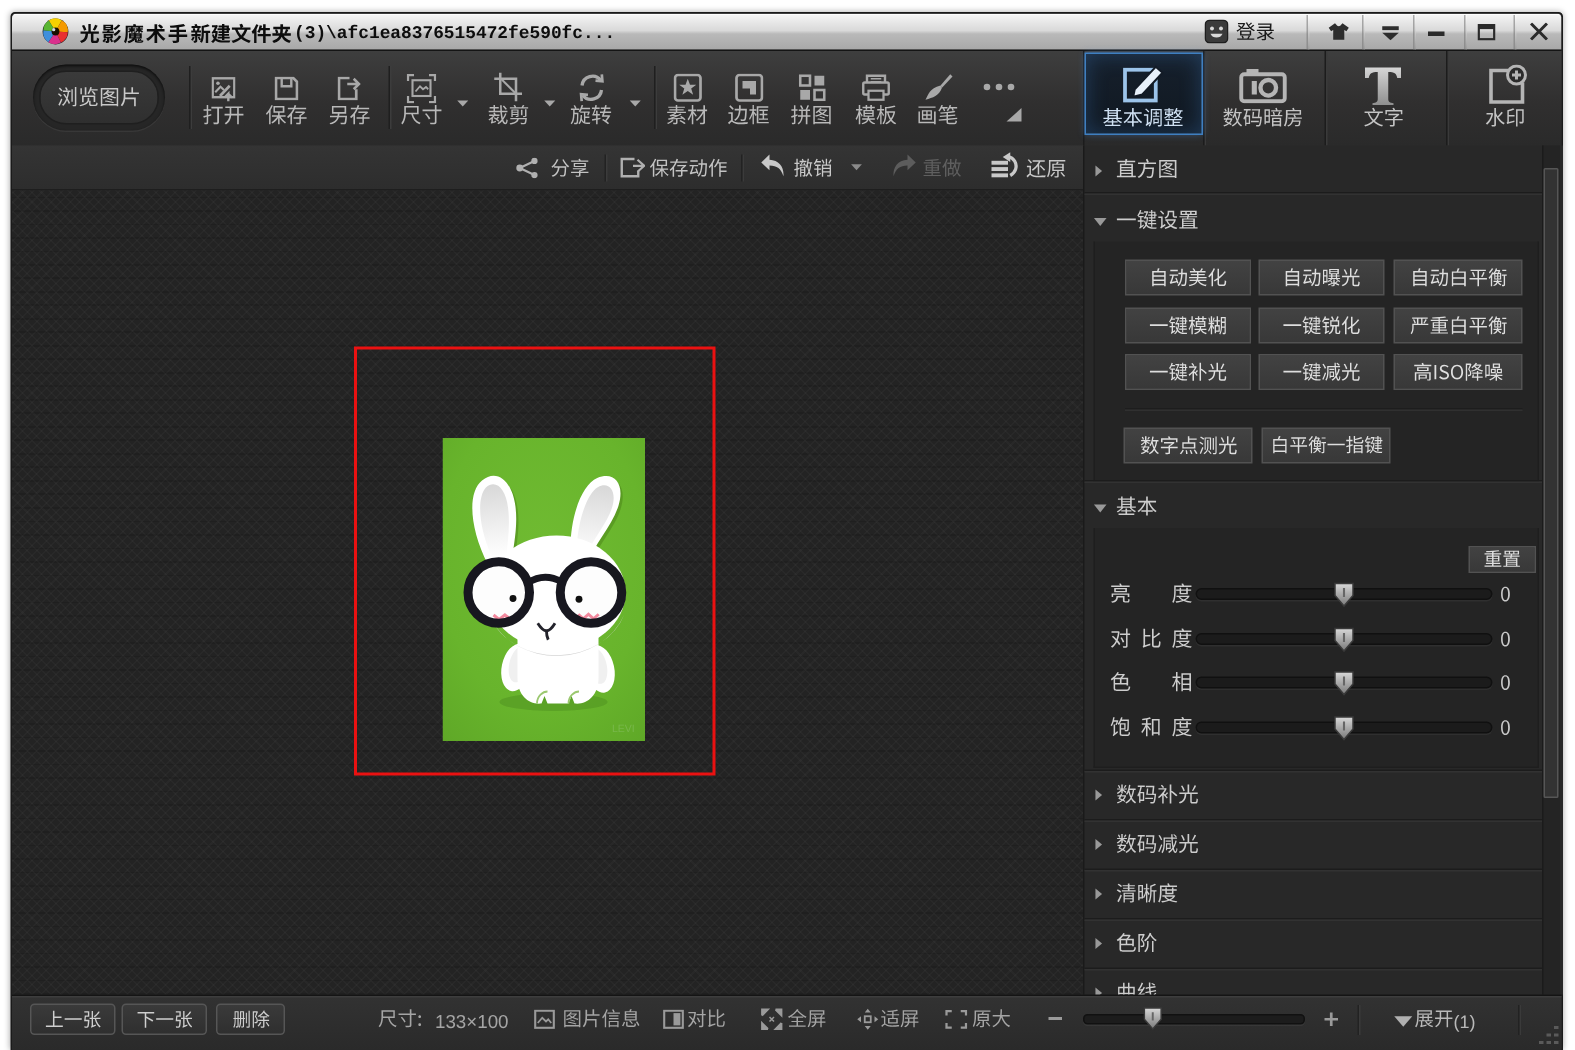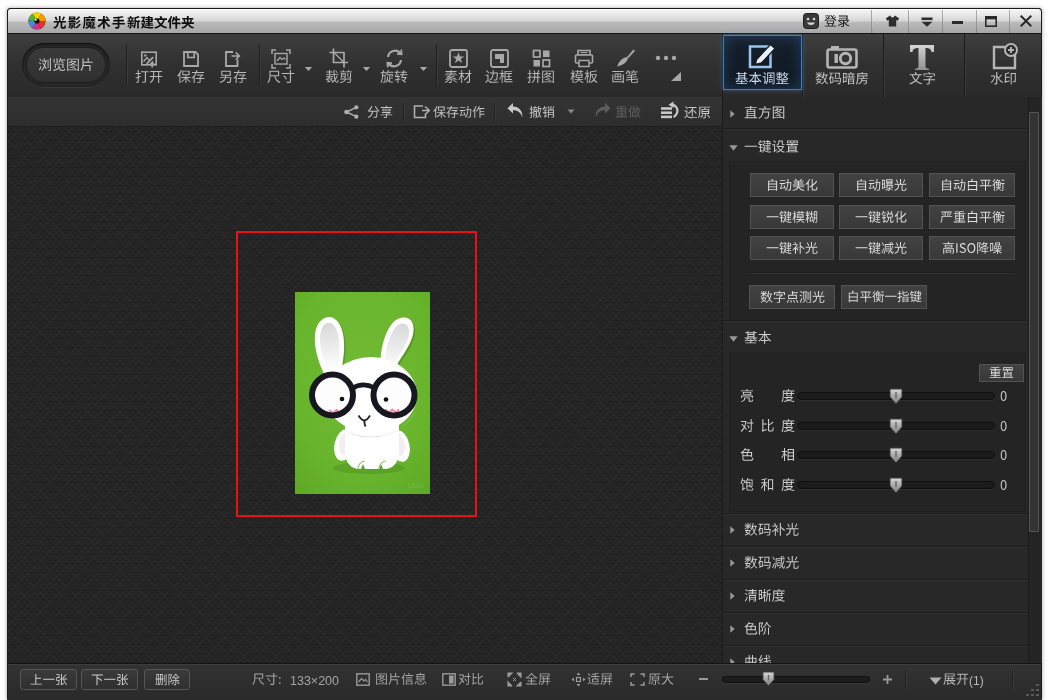--- a/index.html
+++ b/index.html
@@ -20,20 +20,21 @@
 <circle cx="9" cy="9" r="2.6" fill="#1a0f00"></circle>
 <circle cx="7.8" cy="7.8" r="1.1" fill="#e8f4ff" opacity=".9"></circle>
 </svg>
 <div class="a" style="left:53px;top:9.5px;height:24px;display:flex;align-items:center;white-space:nowrap">
     <svg width="74" height="20" viewBox="0 -15.5 74 20">
       <path d="M1.6 -10.3C2.2 -9.3 2.8 -7.9 3 -7L4.6 -7.6C4.4 -8.5 3.7 -9.9 3.1 -10.9ZM10.4 -11C10 -9.9 9.4 -8.5 8.8 -7.6L10.2 -7.1C10.8 -7.9 11.5 -9.2 12.1 -10.4ZM5.9 -11.5V-6.5H0.7V-5H4C3.8 -2.8 3.4 -1.1 0.3 -0.2C0.7 0.1 1.1 0.8 1.3 1.2C4.9 0 5.5 -2.1 5.7 -5H7.6V-0.9C7.6 0.7 8 1.2 9.5 1.2C9.8 1.2 10.9 1.2 11.2 1.2C12.5 1.2 12.9 0.5 13.1 -1.8C12.6 -1.9 11.9 -2.2 11.6 -2.5C11.5 -0.6 11.5 -0.4 11 -0.4C10.8 -0.4 10 -0.4 9.8 -0.4C9.3 -0.4 9.3 -0.4 9.3 -0.9V-5H12.9V-6.5H7.5V-11.5Z M25.7 -11.2C25 -10.2 23.7 -9.1 22.5 -8.5C22.9 -8.2 23.4 -7.7 23.7 -7.3C24.9 -8.1 26.3 -9.3 27.2 -10.6ZM26 -7.6C25.3 -6.4 23.8 -5.3 22.5 -4.6C22.9 -4.3 23.4 -3.8 23.7 -3.5C25 -4.3 26.5 -5.6 27.5 -7ZM17.6 -3.7H20.7V-3H17.6ZM17.4 -8.6H20.8V-8.1H17.4ZM17.4 -10H20.8V-9.5H17.4ZM16.5 -1.9C16.2 -1.3 15.8 -0.6 15.3 -0.1C15.6 0.1 16.1 0.6 16.4 0.8C16.9 0.2 17.5 -0.7 17.9 -1.5ZM20.1 -1.5C20.5 -0.8 21 0.2 21.2 0.7L22.4 0.2L22.3 -0.1C22.7 0.2 23.1 0.7 23.4 1.1C25.1 0.1 26.8 -1.4 27.8 -3.2L26.3 -3.8C25.4 -2.3 23.9 -0.9 22.3 -0.2C22 -0.7 21.6 -1.4 21.3 -2ZM18.2 -6.9 18.4 -6.5H15.3V-5.3H22.9V-6.5H20.1C20 -6.7 19.9 -6.9 19.8 -7.1H22.4V-11H15.9V-7.1H19.3ZM16.1 -4.8V-2H18.3V-0.3C18.3 -0.1 18.3 -0.1 18.1 -0.1C18 -0.1 17.6 -0.1 17.2 -0.1C17.4 0.3 17.5 0.8 17.6 1.2C18.3 1.2 18.9 1.2 19.3 1C19.8 0.8 19.9 0.4 19.9 -0.2V-2H22.2V-4.8Z M34.4 -9.1V-8.6H32.7V-7.6H33.9C33.5 -7.2 32.9 -6.8 32.2 -6.6C32.5 -6.4 32.8 -6 33 -5.7C33.5 -5.9 34 -6.3 34.4 -6.7V-5.7H35.5V-6.9C35.9 -6.7 36.3 -6.4 36.5 -6.2L37.2 -7C37 -7.1 36.4 -7.4 35.9 -7.6H37.2V-8.6H35.5V-9.1ZM40.2 -1.3 40.4 -1 39.7 -0.9C39.9 -1.1 40.1 -1.4 40.2 -1.6L39.7 -1.8H41.5V-5.3H37.4C37.6 -5.5 37.7 -5.7 37.9 -5.9L37.8 -5.9C38.3 -6.1 38.7 -6.4 39.1 -6.8V-5.7H40.3V-6.7C40.7 -6.3 41.2 -5.9 41.7 -5.7C41.9 -6 42.2 -6.4 42.5 -6.6C41.9 -6.8 41.2 -7.2 40.7 -7.6H42.2V-8.6H40.3V-9.1H39.1V-8.6H37.6V-7.6H38.6C38.1 -7.2 37.6 -6.9 37 -6.8C37.2 -6.6 37.5 -6.2 37.7 -5.9L36.3 -6.1C36.2 -5.9 36.1 -5.6 36 -5.3H33V-1.8H35.5C34.9 -1 33.8 -0.4 32 0C32.3 0.3 32.6 0.9 32.8 1.3C34.9 0.7 36.1 -0 36.9 -1.1V-0.3C36.9 0.7 37.3 1 38.8 1C39.1 1 40.7 1 41.1 1C42.1 1 42.5 0.7 42.6 -0.3C42.3 -0.4 41.8 -0.5 41.5 -0.7L41.5 -0.4C41.3 -0.7 41.1 -1.2 40.8 -1.6ZM34.4 -3.2H36.2C36.2 -3 36.1 -2.9 36 -2.7H34.4ZM37.8 -3.2H40.1V-2.7H37.6ZM34.4 -4.4H36.4L36.4 -4H34.4ZM38 -4.4H40.1V-4H37.9ZM38.7 0C38.9 -0.1 39.2 -0.1 40.7 -0.4L40.8 -0.1L41.5 -0.4C41.4 0 41.3 0.1 40.9 0.1C40.6 0.1 39.2 0.1 38.9 0.1C38.4 0.1 38.2 0.1 38.2 -0.3V-1.6H37.2L37.3 -1.8H39.4C39.2 -1.4 38.9 -1 38.8 -0.9C38.7 -0.8 38.6 -0.7 38.5 -0.7C38.6 -0.5 38.7 -0.1 38.7 0ZM35.6 -11.2C35.7 -11 35.8 -10.7 35.9 -10.4H30.8V-6.1C30.8 -4.2 30.7 -1.5 29.7 0.3C30 0.5 30.6 1 30.9 1.3C32.1 -0.7 32.2 -4 32.2 -6.1V-9.2H42.4V-10.4H37.7C37.6 -10.8 37.4 -11.2 37.2 -11.5Z M52.3 -10.4C53 -9.7 54 -8.9 54.5 -8.3L55.8 -9.4C55.3 -10 54.2 -10.8 53.5 -11.3ZM50 -11.4V-8.2H44.9V-6.5H49.5C48.4 -4.5 46.5 -2.6 44.4 -1.6C44.8 -1.2 45.3 -0.6 45.6 -0.1C47.3 -1.1 48.8 -2.6 50 -4.3V1.2H51.8V-4.9C53 -3.1 54.5 -1.4 56 -0.3C56.3 -0.7 56.9 -1.4 57.3 -1.7C55.6 -2.8 53.7 -4.7 52.5 -6.5H56.7V-8.2H51.8V-11.4Z M59.4 -4.5V-2.9H64.7V-0.8C64.7 -0.5 64.6 -0.4 64.3 -0.4C64 -0.4 62.8 -0.4 61.9 -0.4C62.1 0 62.4 0.7 62.5 1.2C63.9 1.2 64.9 1.2 65.5 0.9C66.2 0.7 66.4 0.2 66.4 -0.7V-2.9H71.8V-4.5H66.4V-6.1H71V-7.7H66.4V-9.4C67.9 -9.6 69.3 -9.8 70.5 -10.2L69.4 -11.5C67.1 -10.9 63.4 -10.6 60.2 -10.4C60.3 -10.1 60.5 -9.4 60.6 -9C61.9 -9 63.3 -9.1 64.7 -9.2V-7.7H60.3V-6.1H64.7V-4.5Z" fill="#0d0d0d"></path>
     </svg>
     <svg width="69" height="20" viewBox="0 -15.5 69 20">
       <path d="M1.5 -3C1.3 -2.3 0.9 -1.5 0.4 -1C0.6 -0.8 1.2 -0.5 1.4 -0.3C1.9 -0.9 2.5 -1.8 2.8 -2.7ZM4.8 -2.6C5.2 -2 5.6 -1.1 5.8 -0.6L6.9 -1.2C6.8 -0.8 6.6 -0.3 6.3 0.1C6.7 0.3 7.3 0.8 7.6 1C8.7 -0.7 8.9 -3.4 8.9 -5.4V-5.5H10.2V1.1H11.8V-5.5H13.1V-7H8.9V-9.1C10.2 -9.4 11.6 -9.7 12.8 -10.2L11.5 -11.4C10.5 -10.9 8.9 -10.4 7.4 -10.2V-5.4C7.4 -4.1 7.4 -2.6 6.9 -1.2C6.7 -1.8 6.3 -2.6 5.8 -3.2ZM2.7 -8.8H4.7C4.6 -8.3 4.4 -7.6 4.2 -7.1H2.6L3.2 -7.3C3.1 -7.7 3 -8.3 2.7 -8.8ZM2.6 -11.2C2.8 -10.9 2.9 -10.5 3 -10.1H0.7V-8.8H2.6L1.4 -8.5C1.6 -8.1 1.8 -7.5 1.8 -7.1H0.5V-5.8H3.1V-4.8H0.6V-3.4H3.1V-0.5C3.1 -0.4 3.1 -0.3 2.9 -0.3C2.8 -0.3 2.3 -0.3 1.9 -0.4C2.1 0 2.3 0.6 2.3 1C3.1 1 3.6 1 4 0.7C4.4 0.5 4.5 0.2 4.5 -0.5V-3.4H6.8V-4.8H4.5V-5.8H7V-7.1H5.6C5.8 -7.5 6 -8.1 6.2 -8.6L5 -8.8H6.8V-10.1H4.7C4.5 -10.6 4.3 -11.1 4.1 -11.5Z M18.7 -10.5V-9.2H21V-8.6H18V-7.4H21V-6.7H18.7V-5.5H21V-4.8H18.6V-3.7H21V-3H18.1V-1.8H21V-0.9H22.6V-1.8H26.1V-3H22.6V-3.7H25.7V-4.8H22.6V-5.5H25.6V-7.4H26.3V-8.6H25.6V-10.5H22.6V-11.5H21V-10.5ZM22.6 -7.4H24.1V-6.7H22.6ZM22.6 -8.6V-9.2H24.1V-8.6ZM14.7 -4.9C14.7 -5 15.2 -5.3 15.5 -5.5H16.6C16.5 -4.6 16.3 -3.8 16.1 -3.1C15.8 -3.6 15.6 -4.1 15.4 -4.7L14.3 -4.3C14.6 -3.2 15 -2.3 15.5 -1.6C15 -0.9 14.5 -0.3 13.8 0.1C14.2 0.4 14.8 0.9 15 1.2C15.6 0.8 16.1 0.2 16.5 -0.5C17.9 0.7 19.8 0.9 22 0.9H26C26.1 0.5 26.4 -0.2 26.6 -0.5C25.7 -0.5 22.9 -0.5 22.1 -0.5C20.1 -0.5 18.4 -0.7 17.2 -1.8C17.7 -3.1 18 -4.7 18.2 -6.7L17.3 -6.9L17 -6.9H16.6C17.2 -7.9 17.8 -9.1 18.3 -10.3L17.3 -10.9L16.8 -10.7H14.3V-9.3H16.2C15.8 -8.2 15.3 -7.3 15 -7C14.8 -6.5 14.4 -6.2 14.1 -6.1C14.3 -5.8 14.6 -5.2 14.7 -4.9Z M32.6 -11.1C32.9 -10.5 33.2 -9.7 33.3 -9.2H27.6V-7.6H29.7C30.5 -5.7 31.4 -4.1 32.6 -2.7C31.2 -1.6 29.5 -0.9 27.3 -0.3C27.7 0 28.1 0.8 28.3 1.2C30.5 0.6 32.3 -0.4 33.8 -1.6C35.2 -0.4 37 0.5 39.1 1.1C39.4 0.6 39.9 -0.1 40.2 -0.4C38.2 -0.9 36.5 -1.7 35.1 -2.8C36.3 -4.1 37.2 -5.7 37.9 -7.6H40V-9.2H34.1L35.2 -9.6C35.1 -10.1 34.7 -11 34.3 -11.6ZM33.8 -3.9C32.8 -4.9 32 -6.2 31.4 -7.6H36.1C35.5 -6.1 34.8 -4.9 33.8 -3.9Z M44.8 -4.9V-3.3H48.4V1.2H50.1V-3.3H53.5V-4.9H50.1V-7.3H52.9V-8.9H50.1V-11.3H48.4V-8.9H47.3C47.5 -9.4 47.6 -9.9 47.7 -10.4L46.1 -10.7C45.8 -9.1 45.3 -7.3 44.5 -6.3C44.9 -6.1 45.6 -5.7 45.9 -5.5C46.2 -6 46.5 -6.6 46.8 -7.3H48.4V-4.9ZM43.8 -11.4C43.1 -9.5 41.9 -7.6 40.7 -6.3C41 -5.9 41.5 -5.1 41.6 -4.7C41.9 -5 42.2 -5.3 42.4 -5.6V1.2H44V-8C44.5 -9 44.9 -10 45.3 -10.9Z M63.6 -8C63.4 -7.2 63 -6.2 62.6 -5.5L63.6 -5.3H61.4C61.5 -6.1 61.6 -7 61.6 -8ZM59.9 -11.4V-9.6H55.2V-8H59.9C59.9 -7 59.8 -6.1 59.7 -5.3H57.2L58.6 -5.6C58.5 -6.2 58.1 -7.2 57.7 -7.9L56.3 -7.6C56.6 -6.8 56.9 -5.9 57 -5.3H54.6V-3.6H59.2C58.5 -2.1 57.1 -1 54.5 -0.2C54.9 0.1 55.4 0.8 55.5 1.2C58.5 0.3 60 -1.1 60.8 -3C61.8 -0.9 63.4 0.5 66 1.1C66.2 0.7 66.7 0 67 -0.3C64.7 -0.8 63.2 -2 62.2 -3.6H66.9V-5.3H64C64.4 -5.9 64.8 -6.7 65.3 -7.6L63.6 -8H66.3V-9.6H61.7L61.7 -11.4Z" fill="#0d0d0d"></path>
     </svg>
+    <span style="font:bold 11.9px 'Liberation Mono',monospace;color:#0d0d0d"> (3)\afc1ea8376515472fe590fc...</span>
   </div>
 <svg class="a" style="left:803px;top:13px" width="16" height="16" viewBox="0 0 16 16">
 <rect x="0.5" y="0.5" width="15" height="15" rx="3" fill="#3a3a3a" stroke="#1e1e1e"></rect>
 <circle cx="5" cy="6" r="1.3" fill="#d8d8d8"></circle>
     <circle cx="11" cy="6" r="1.3" fill="#d8d8d8"></circle>
 <path d="M4 9.5 A4.4 4.4 0 0 0 12 9.5 Z" fill="#d8d8d8"></path>
 </svg>
 <svg style="position:absolute;left:824px;top:12.2px" width="28" height="17.7" viewBox="0 -13.8 28 17.7">
     <path d="M3.7 -4.6H9.1V-2.9H3.7ZM2.7 -5.4V-2.1H10.1V-5.4ZM11.4 -9.3C11 -8.8 10.2 -8.2 9.6 -7.7C9.3 -8 9 -8.3 8.7 -8.7C9.4 -9.1 10.1 -9.7 10.7 -10.3L10 -10.8C9.6 -10.3 8.9 -9.7 8.3 -9.3C7.9 -9.8 7.6 -10.3 7.4 -10.9L6.5 -10.6C7.1 -9.4 7.8 -8.3 8.7 -7.3H4.4C5.1 -8.1 5.8 -9.1 6.2 -10.1L5.5 -10.5L5.3 -10.4H1.3V-9.6H4.9C4.5 -9 4.1 -8.3 3.6 -7.8C3.2 -8.2 2.5 -8.7 1.9 -9.1L1.3 -8.5C1.9 -8.2 2.6 -7.6 3 -7.2C2.2 -6.5 1.2 -5.9 0.3 -5.5C0.5 -5.3 0.8 -5 0.9 -4.7C2.1 -5.3 3.2 -6.1 4.2 -7.1V-6.5H8.9V-7.1C9.8 -6.2 10.8 -5.4 12 -4.9C12.1 -5.1 12.4 -5.5 12.6 -5.7C11.8 -6 10.9 -6.6 10.2 -7.2C10.8 -7.6 11.6 -8.2 12.2 -8.8ZM8.5 -2.1C8.3 -1.5 7.9 -0.7 7.5 -0.1H4.5L5.3 -0.4C5.2 -0.8 4.8 -1.5 4.5 -2L3.6 -1.7C3.9 -1.2 4.3 -0.6 4.4 -0.1H0.8V0.7H12.2V-0.1H8.5C8.8 -0.6 9.1 -1.2 9.4 -1.8Z M14.7 -4.1C15.6 -3.7 16.6 -2.9 17.1 -2.4L17.8 -3.1C17.3 -3.6 16.2 -4.3 15.4 -4.7ZM14.7 -10.2V-9.3H22.6L22.6 -8.1H15.1V-7.2H22.5L22.4 -6H13.9V-5.1H19V-2.8C17.1 -2 15.1 -1.2 13.9 -0.7L14.4 0.2C15.7 -0.4 17.4 -1.1 19 -1.8V-0C19 0.2 18.9 0.2 18.7 0.2C18.5 0.2 17.8 0.2 17 0.2C17.1 0.5 17.3 0.8 17.4 1.1C18.4 1.1 19 1.1 19.4 0.9C19.9 0.8 20 0.5 20 -0V-3.1C21.1 -1.4 22.7 -0.1 24.8 0.5C24.9 0.3 25.2 -0.1 25.4 -0.3C24 -0.7 22.8 -1.4 21.8 -2.3C22.6 -2.8 23.6 -3.5 24.4 -4.2L23.5 -4.8C22.9 -4.2 22 -3.5 21.2 -2.9C20.7 -3.5 20.3 -4.1 20 -4.7V-5.1H25.2V-6H23.5C23.6 -7.3 23.7 -8.9 23.7 -10.2L22.9 -10.2L22.8 -10.2Z" fill="#1a1a1a"></path>
   </svg>
@@ -525,21 +526,21 @@
 <svg style="position:absolute;left:90.75px;top:670.8px" width="39" height="17.0" viewBox="0 -13.2 39 17.0">
     <path d="M0.7 -9.6V-8.6H5.5V1H6.5V-5.6C7.9 -4.9 9.6 -3.8 10.5 -3.1L11.2 -4C10.2 -4.7 8.2 -5.9 6.7 -6.6L6.5 -6.4V-8.6H11.8V-9.6Z M13.1 -5.4V-4.4H24.5V-5.4Z M35.6 -9.9C34.9 -8.7 33.7 -7.4 32.5 -6.7C32.7 -6.5 33 -6.2 33.2 -6C34.5 -6.9 35.7 -8.2 36.5 -9.7ZM26.5 -7.2C26.4 -6 26.2 -4.4 26.1 -3.4H28.6C28.5 -1.2 28.3 -0.3 28.1 -0C28 0.1 27.9 0.1 27.6 0.1C27.4 0.1 26.8 0.1 26.2 0C26.3 0.3 26.4 0.6 26.4 0.9C27.1 0.9 27.7 0.9 28 0.9C28.4 0.9 28.7 0.8 28.9 0.5C29.2 0.2 29.4 -0.9 29.6 -3.9C29.6 -4 29.6 -4.3 29.6 -4.3H27.1C27.1 -4.9 27.2 -5.6 27.3 -6.3H29.5V-10H26.2V-9.2H28.6V-7.2ZM30.9 1.1C31.1 0.9 31.5 0.7 34 -0.3C33.9 -0.5 33.9 -0.9 33.9 -1.2L32 -0.5V-4.8H33.2C33.8 -2.3 34.9 -0.3 36.5 0.8C36.6 0.6 36.9 0.2 37.1 0.1C35.7 -0.8 34.6 -2.7 34.1 -4.8H37V-5.7H32V-10.2H31.1V-5.7H29.7V-4.8H31.1V-0.6C31.1 -0.1 30.8 0.2 30.5 0.3C30.7 0.5 30.9 0.8 30.9 1.1Z" fill="#cfcfcf"></path>
   </svg>
 <div class="a" style="left:144px;top:669px;width:46px;height:21px;background:linear-gradient(#3a3a3a,#2f2f2f);border:1px solid #565656;border-radius:3px"></div>
 <svg style="position:absolute;left:154.5px;top:670.8px" width="27" height="17.0" viewBox="0 -13.2 27 17.0">
     <path d="M8.9 -9.1V-2.1H9.6V-9.1ZM10.7 -10.3V-0.1C10.7 0.1 10.6 0.2 10.5 0.2C10.3 0.2 9.8 0.2 9.2 0.2C9.3 0.4 9.4 0.8 9.4 1C10.2 1 10.8 1 11.1 0.8C11.4 0.7 11.5 0.5 11.5 -0.1V-10.3ZM0.6 -5.6V-4.8H1.4V-4.1C1.4 -2.6 1.3 -0.7 0.5 0.5C0.7 0.6 1 0.9 1.2 1C2 -0.3 2.1 -2.5 2.1 -4.2V-4.8H3.3V-0.2C3.3 -0 3.2 0 3.1 0C3 0 2.6 0.1 2.1 0C2.2 0.2 2.4 0.6 2.4 0.9C3 0.9 3.5 0.8 3.7 0.7C4 0.6 4.1 0.3 4.1 -0.1V-4.8H5V-4.7C5 -3 4.9 -0.9 4.2 0.6C4.4 0.7 4.8 0.9 4.9 1C5.7 -0.6 5.8 -2.9 5.8 -4.7V-4.8H6.9V-0.2C6.9 0 6.9 0 6.7 0.1C6.6 0.1 6.2 0.1 5.8 0C5.9 0.3 6 0.6 6 0.9C6.7 0.9 7.1 0.8 7.3 0.7C7.6 0.6 7.7 0.3 7.7 -0.1V-4.8H8.3V-5.6H7.7V-10.1H5V-5.6H4.1V-10.1H1.4V-5.6ZM2.1 -9.3H3.3V-5.6H2.1ZM5.8 -9.3H6.9V-5.6H5.8Z M18.4 -2.8C18 -1.9 17.4 -0.9 16.7 -0.3C16.9 -0.2 17.3 0.1 17.4 0.2C18.1 -0.5 18.8 -1.5 19.3 -2.5ZM22.1 -2.5C22.7 -1.7 23.5 -0.6 23.8 0.1L24.6 -0.3C24.2 -1 23.5 -2.1 22.8 -2.9ZM13.5 -10V1H14.3V-9.2H15.9C15.6 -8.3 15.2 -7.2 14.9 -6.3C15.8 -5.3 16.1 -4.5 16.1 -3.8C16.1 -3.4 16 -3.1 15.8 -2.9C15.7 -2.8 15.5 -2.8 15.4 -2.8C15.2 -2.8 14.9 -2.8 14.6 -2.8C14.7 -2.6 14.8 -2.2 14.8 -2C15.1 -2 15.4 -2 15.7 -2C16 -2 16.2 -2.1 16.4 -2.2C16.8 -2.5 16.9 -3 16.9 -3.7C16.9 -4.5 16.7 -5.4 15.7 -6.4C16.1 -7.4 16.6 -8.6 17 -9.7L16.4 -10L16.3 -10ZM17.1 -4.3V-3.5H20.4V-0.1C20.4 0.1 20.4 0.1 20.2 0.1C20 0.2 19.4 0.2 18.7 0.1C18.8 0.4 19 0.7 19 1C19.9 1 20.5 1 20.9 0.8C21.2 0.7 21.3 0.4 21.3 -0.1V-3.5H24.4V-4.3H21.3V-5.8H23.2V-6.7H18.3V-5.8H20.4V-4.3ZM20.8 -10.6C19.9 -9.1 18.4 -7.6 16.8 -6.8C17 -6.7 17.3 -6.4 17.4 -6.2C18.7 -6.9 19.9 -7.9 20.8 -9.1C21.9 -7.8 22.9 -7 24.1 -6.3C24.2 -6.5 24.5 -6.8 24.7 -7C23.5 -7.6 22.4 -8.5 21.3 -9.8L21.6 -10.3Z" fill="#cfcfcf"></path>
   </svg>
 <svg style="position:absolute;left:252px;top:670.2px" width="31" height="17.7" viewBox="0 -13.8 31 17.7">
     <path d="M2.3 -10.3V-6.6C2.3 -4.5 2.2 -1.6 0.4 0.4C0.7 0.5 1.1 0.9 1.2 1.1C2.7 -0.6 3.2 -3.1 3.3 -5.2H6.7C7.5 -2.1 9.1 0 11.8 1C11.9 0.7 12.2 0.3 12.5 0.1C9.9 -0.7 8.4 -2.6 7.7 -5.2H11.2V-10.3ZM3.4 -9.3H10.2V-6.1H3.4V-6.6Z M15.2 -5.4C16.1 -4.4 17.1 -3 17.6 -2.1L18.4 -2.6C18 -3.6 17 -4.9 16 -5.9ZM21.2 -10.9V-8.2H13.7V-7.2H21.2V-0.4C21.2 -0.1 21.1 -0 20.8 0C20.5 0 19.3 0 18.1 -0C18.3 0.3 18.5 0.8 18.6 1.1C20 1.1 21 1 21.5 0.9C22.1 0.7 22.3 0.4 22.3 -0.4V-7.2H25.3V-8.2H22.3V-10.9Z M27.8 -5.1C28.3 -5.1 28.7 -5.4 28.7 -6C28.7 -6.5 28.3 -6.9 27.8 -6.9C27.3 -6.9 26.9 -6.5 26.9 -6C26.9 -5.4 27.3 -5.1 27.8 -5.1ZM27.8 0.2C28.3 0.2 28.7 -0.2 28.7 -0.7C28.7 -1.3 28.3 -1.6 27.8 -1.6C27.3 -1.6 26.9 -1.3 26.9 -0.7C26.9 -0.2 27.3 0.2 27.8 0.2Z" fill="#a5a5a5"></path>
   </svg>
-<div class="a" style="left:290px;top:663px;height:37px;line-height:37px;font-size:12.5px;color:#a5a5a5;font-family:'Liberation Sans'">133×200</div>
+<div class="a" style="left:290px;top:663px;height:37px;line-height:37px;font-size:12.5px;color:#a5a5a5;font-family:'Liberation Sans'">133×100</div>
 <svg class="a" style="left:356px;top:673px" width="14" height="13" viewBox="0 0 14 13">
 <rect x="0.8" y="0.8" width="12.4" height="11.4" fill="none" stroke="#9a9a9a" stroke-width="1.4"></rect>
 <path d="M2.5 9 L5.5 5.5 L8 8 L9.5 6.5 L11.5 9" fill="none" stroke="#9a9a9a" stroke-width="1.2"></path>
 </svg>
 <svg style="position:absolute;left:375px;top:670.2px" width="54" height="17.7" viewBox="0 -13.8 54 17.7">
     <path d="M4.9 -3.6C5.9 -3.4 7.2 -3 8 -2.6L8.4 -3.2C7.6 -3.6 6.3 -4 5.3 -4.2ZM3.6 -2C5.4 -1.8 7.6 -1.2 8.9 -0.8L9.3 -1.5C8 -1.9 5.8 -2.4 4 -2.6ZM1.1 -10.3V1H2V0.5H10.9V1H11.9V-10.3ZM2 -0.4V-9.5H10.9V-0.4ZM5.4 -9.2C4.7 -8.1 3.6 -7.1 2.5 -6.5C2.7 -6.3 3 -6 3.2 -5.9C3.6 -6.1 4 -6.4 4.4 -6.8C4.8 -6.4 5.3 -6 5.8 -5.6C4.7 -5.1 3.4 -4.7 2.3 -4.5C2.4 -4.3 2.6 -3.9 2.7 -3.7C4 -4 5.4 -4.5 6.6 -5.1C7.7 -4.6 8.9 -4.1 10.2 -3.8C10.3 -4.1 10.5 -4.4 10.7 -4.6C9.6 -4.8 8.4 -5.1 7.4 -5.6C8.4 -6.3 9.2 -7 9.7 -7.9L9.2 -8.2L9 -8.2H5.7C5.9 -8.4 6 -8.7 6.2 -8.9ZM4.9 -7.3 5 -7.4H8.4C7.9 -6.9 7.3 -6.4 6.6 -6C5.9 -6.4 5.3 -6.9 4.9 -7.3Z M15.3 -10.6V-6.3C15.3 -4 15.2 -1.5 13.5 0.3C13.7 0.5 14.1 0.8 14.3 1.1C15.5 -0.2 16 -1.8 16.2 -3.5H21.7V1H22.7V-4.5H16.3C16.3 -5.1 16.4 -5.7 16.4 -6.3V-6.6H24.7V-7.6H21.1V-10.9H20V-7.6H16.4V-10.6Z M31 -6.9V-6.1H37.3V-6.9ZM31 -5.1V-4.3H37.3V-5.1ZM30 -8.8V-7.9H38.3V-8.8ZM33 -10.6C33.4 -10 33.8 -9.3 34 -8.8L34.8 -9.2C34.6 -9.7 34.3 -10.4 33.9 -10.9ZM30.8 -3.2V1H31.6V0.5H36.5V1H37.4V-3.2ZM31.6 -0.3V-2.4H36.5V-0.3ZM29.3 -10.9C28.7 -8.9 27.6 -7 26.4 -5.7C26.6 -5.5 26.9 -5 27 -4.8C27.4 -5.3 27.8 -5.8 28.2 -6.4V1.1H29.1V-8C29.5 -8.8 29.9 -9.7 30.2 -10.6Z M42.5 -7.1H48.5V-6.1H42.5ZM42.5 -5.4H48.5V-4.3H42.5ZM42.5 -8.9H48.5V-7.9H42.5ZM42.4 -2.6V-0.5C42.4 0.5 42.8 0.8 44.3 0.8C44.6 0.8 47 0.8 47.3 0.8C48.6 0.8 48.9 0.4 49 -1.2C48.8 -1.3 48.3 -1.4 48.1 -1.6C48 -0.3 47.9 -0.1 47.2 -0.1C46.7 -0.1 44.8 -0.1 44.4 -0.1C43.5 -0.1 43.4 -0.2 43.4 -0.5V-2.6ZM48.9 -2.5C49.5 -1.7 50.1 -0.6 50.4 0.2L51.3 -0.3C51 -1 50.4 -2.1 49.8 -2.9ZM40.9 -2.7C40.6 -1.8 40.1 -0.7 39.6 0L40.5 0.4C41 -0.3 41.4 -1.5 41.8 -2.3ZM44.4 -3.1C45.1 -2.5 45.9 -1.6 46.2 -1.1L47 -1.5C46.6 -2.1 45.9 -2.9 45.2 -3.5H49.5V-9.7H45.6C45.8 -10 46 -10.5 46.2 -10.9L45 -11C44.9 -10.7 44.7 -10.1 44.6 -9.7H41.5V-3.5H45.1Z" fill="#a5a5a5"></path>
   </svg>
 <svg class="a" style="left:442px;top:673px" width="14" height="13" viewBox="0 0 14 13">
 <rect x="0.8" y="0.8" width="12.4" height="11.4" fill="none" stroke="#9a9a9a" stroke-width="1.4"></rect>
 <rect x="7" y="2.4" width="4.6" height="8.2" fill="#9a9a9a"></rect>

